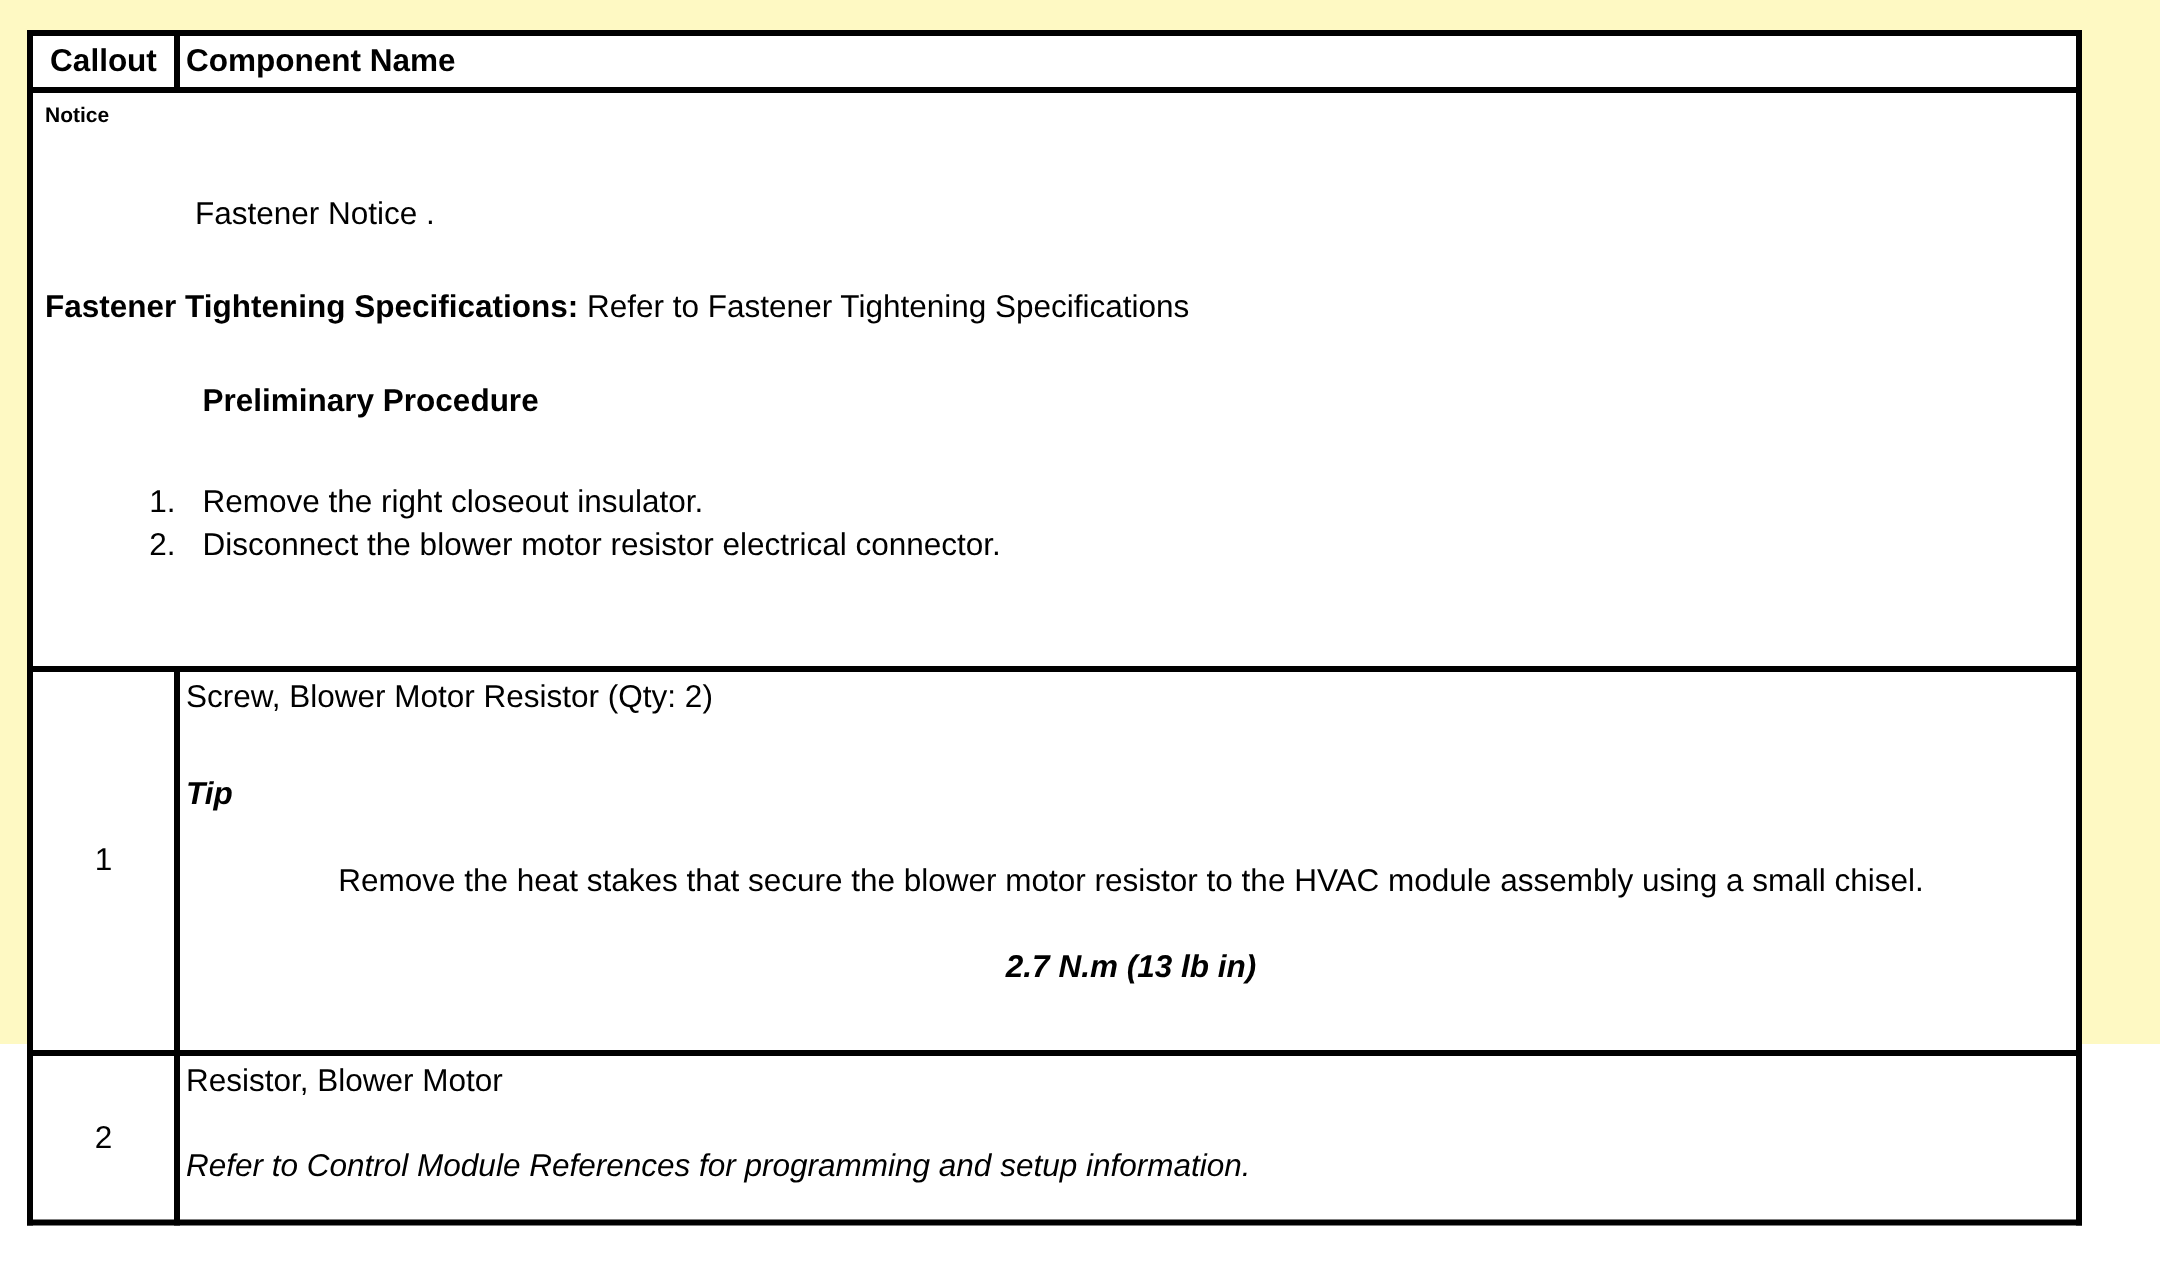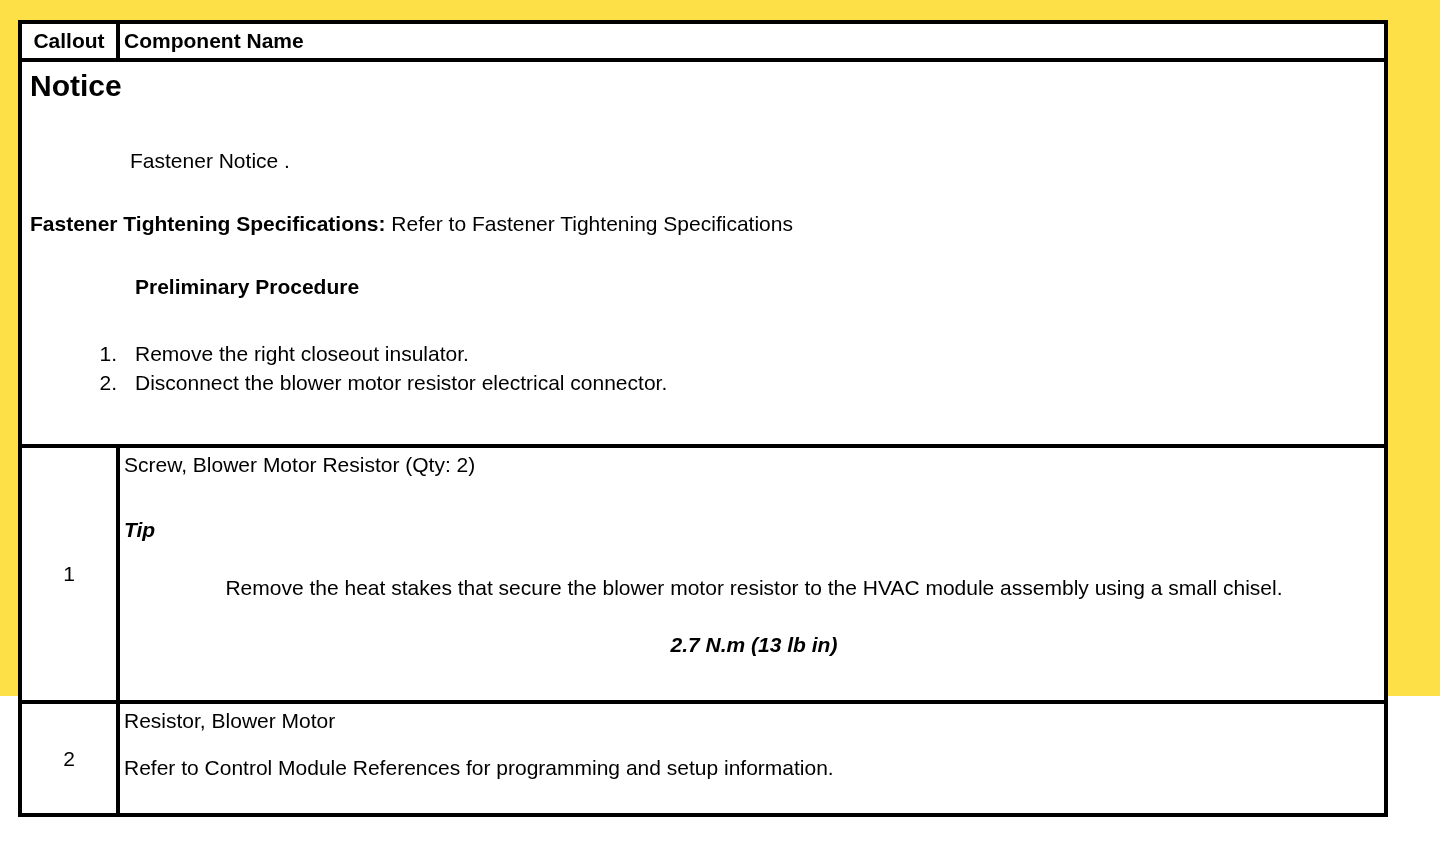--- a/index.html
+++ b/index.html
@@ -12,21 +12,21 @@
     height: 846px;
     font-family: "Liberation Sans", sans-serif;
     color: #000000;
     overflow: hidden;
   }
 
   .page {
     position: relative;
     width: 1440px;
     height: 696px;
-    background: #fde047;
+    background: #fef9c3;
   }
 
   
   .service-table {
     position: absolute;
     left: 18px;
     top: 20px;
     width: 1370px;
     border-collapse: collapse;
     table-layout: fixed;
@@ -59,21 +59,21 @@
     padding: 6px 4px 7px 4px;
   }
 
   
   td.notice-cell {
     padding: 6px 10px 16px 8px;
     height: 360px;
   }
   .notice-title {
     font-weight: bold;
-    font-size: 30px;
+    font-size: 14px;
     line-height: 1.18;
     margin: 0 0 0 0;
   }
   .notice-body {
     font-size: 21px;
     line-height: 1.18;
     margin: 46px 0 0 100px;
   }
   .spec-line {
     font-size: 21px;
@@ -116,21 +116,21 @@
     padding: 5px 0 10px 4px;
   }
   .cc-line {
     font-size: 21px;
     line-height: 1.18;
     white-space: nowrap;
   }
   .cc-line.bold { font-weight: bold; font-style: italic; }
   .gap-lg { margin-top: 40px; }
   .gap-md { margin-top: 33px; text-align: center; }
-  .gap-sm { margin-top: 22px; }
+  .gap-sm { margin-top: 32px; font-style: italic; }
 
   .row1-cell { height: 237px; }
   .row2-cell { height: 94px; }
 </style>
 </head>
 <body>
 
 <div class="page">
 
   <table class="service-table">

